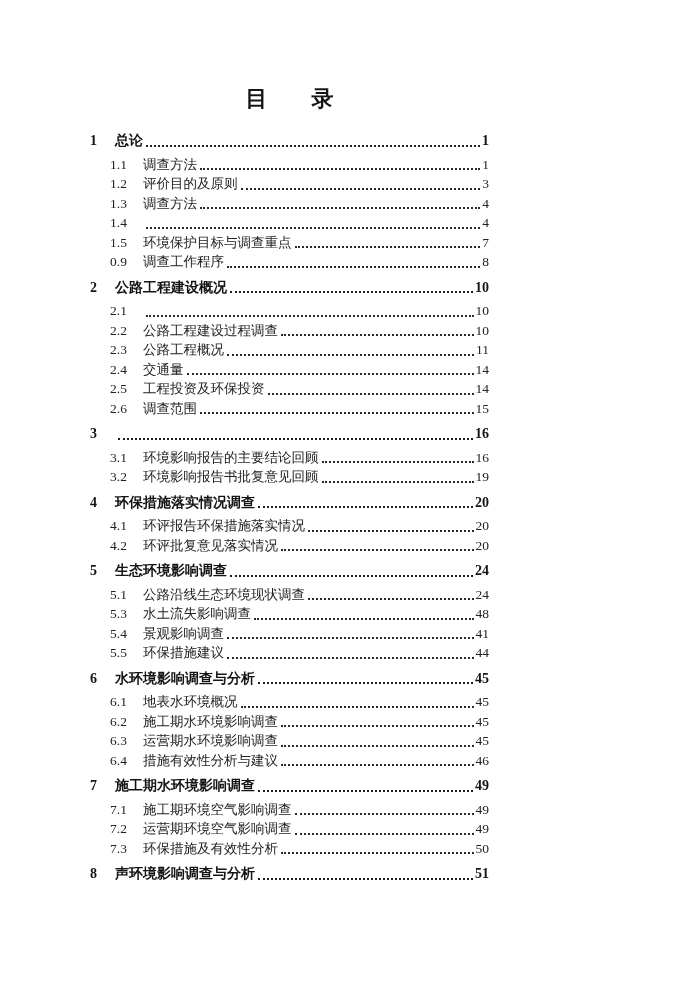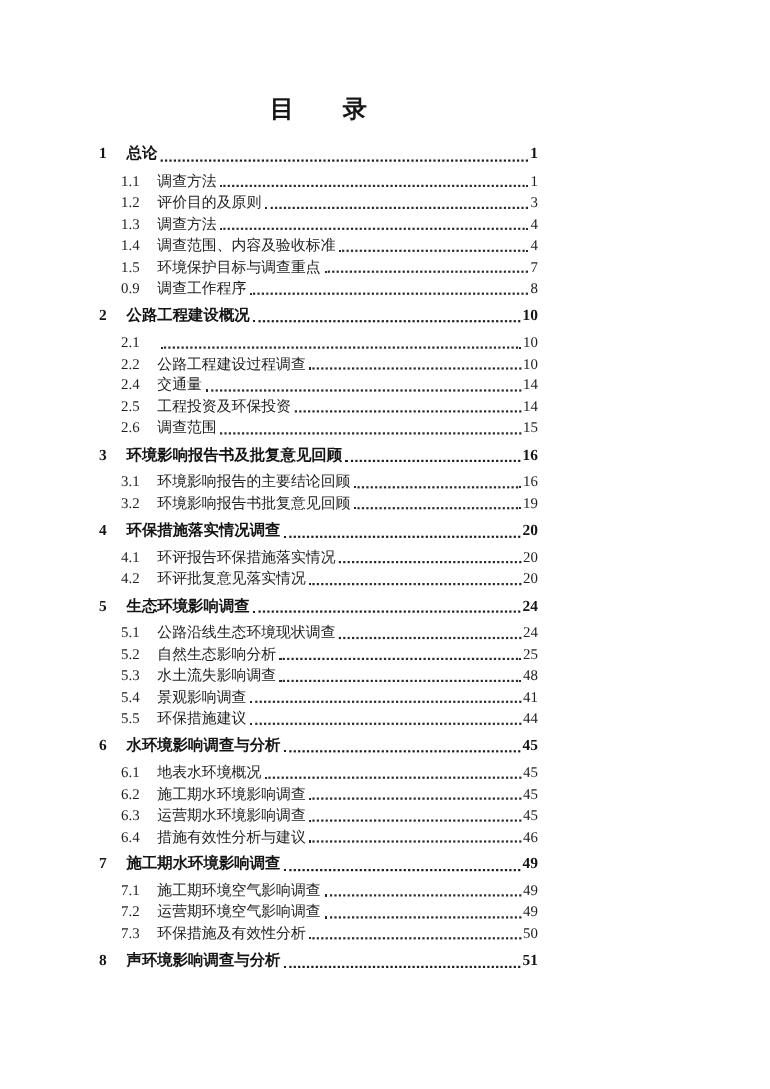--- a/index.html
+++ b/index.html
@@ -95,21 +95,20 @@
         <span class="pg">3</span>
       </div>
       <div class="row l2">
         <span class="num">1.3</span>
         <span class="t">调查方法</span>
         <span class="leader"></span>
         <span class="pg">4</span>
       </div>
       <div class="row l2">
         <span class="num">1.4</span>
-        <span class="t">调查范围、内容及验收标准</span>
         <span class="leader"></span>
         <span class="pg">4</span>
       </div>
       <div class="row l2">
         <span class="num">1.5</span>
         <span class="t">环境保护目标与调查重点</span>
         <span class="leader"></span>
         <span class="pg">7</span>
       </div>
       <div class="row l2">
@@ -129,40 +128,45 @@
         <span class="leader"></span>
         <span class="pg">10</span>
       </div>
       <div class="row l2">
         <span class="num">2.2</span>
         <span class="t">公路工程建设过程调查</span>
         <span class="leader"></span>
         <span class="pg">10</span>
       </div>
       <div class="row l2">
+        <span class="num">2.3</span>
+        <span class="t">公路工程概况</span>
+        <span class="leader"></span>
+        <span class="pg">11</span>
+      </div>
+      <div class="row l2">
         <span class="num">2.4</span>
         <span class="t">交通量</span>
         <span class="leader"></span>
         <span class="pg">14</span>
       </div>
       <div class="row l2">
         <span class="num">2.5</span>
         <span class="t">工程投资及环保投资</span>
         <span class="leader"></span>
         <span class="pg">14</span>
       </div>
       <div class="row l2">
         <span class="num">2.6</span>
         <span class="t">调查范围</span>
         <span class="leader"></span>
         <span class="pg">15</span>
       </div>
       <div class="row l1">
         <span class="num">3</span>
-        <span class="t">环境影响报告书及批复意见回顾</span>
         <span class="leader"></span>
         <span class="pg">16</span>
       </div>
       <div class="row l2">
         <span class="num">3.1</span>
         <span class="t">环境影响报告的主要结论回顾</span>
         <span class="leader"></span>
         <span class="pg">16</span>
       </div>
       <div class="row l2">
@@ -193,26 +197,20 @@
         <span class="num">5</span>
         <span class="t">生态环境影响调查</span>
         <span class="leader"></span>
         <span class="pg">24</span>
       </div>
       <div class="row l2">
         <span class="num">5.1</span>
         <span class="t">公路沿线生态环境现状调查</span>
         <span class="leader"></span>
         <span class="pg">24</span>
-      </div>
-      <div class="row l2">
-        <span class="num">5.2</span>
-        <span class="t">自然生态影响分析</span>
-        <span class="leader"></span>
-        <span class="pg">25</span>
       </div>
       <div class="row l2">
         <span class="num">5.3</span>
         <span class="t">水土流失影响调查</span>
         <span class="leader"></span>
         <span class="pg">48</span>
       </div>
       <div class="row l2">
         <span class="num">5.4</span>
         <span class="t">景观影响调查</span>

